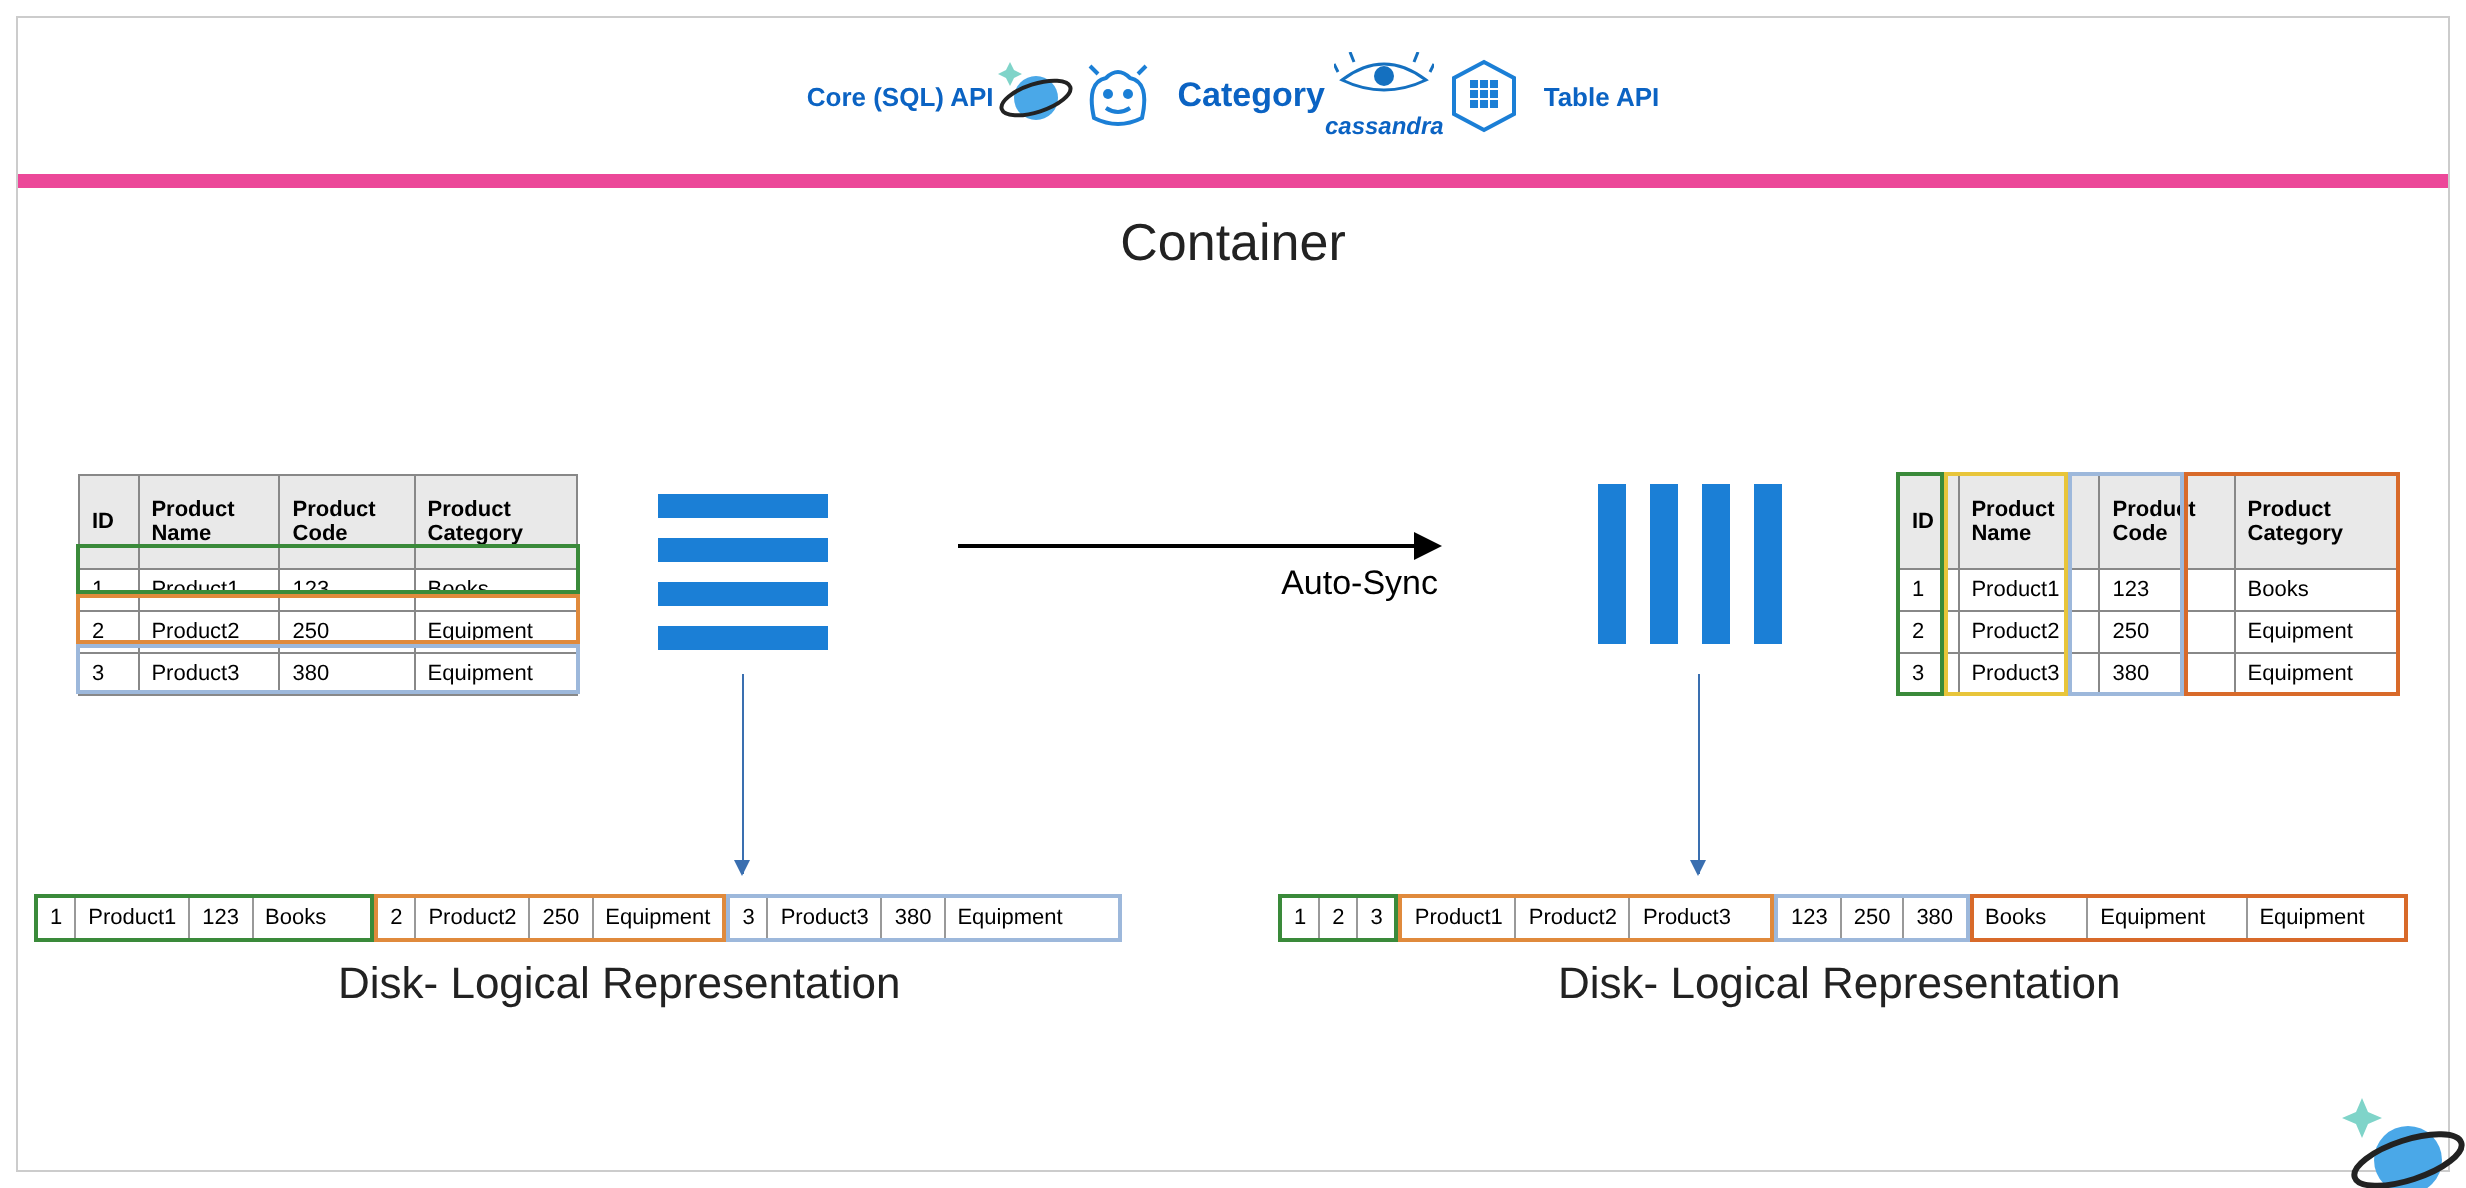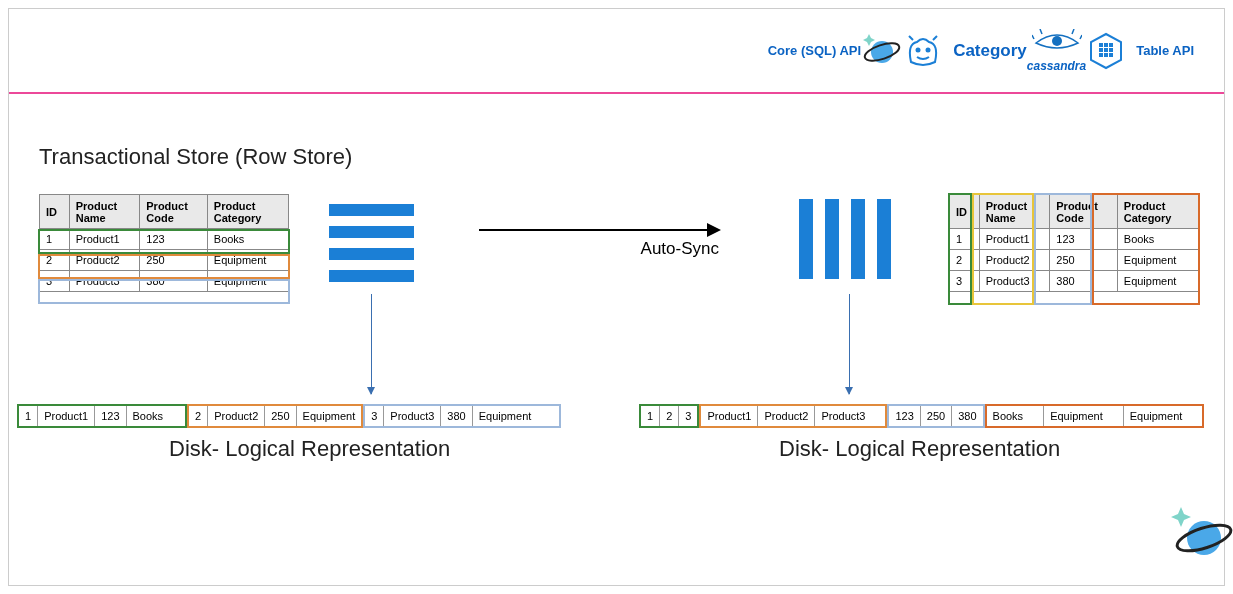--- a/index.html
+++ b/index.html
@@ -12,24 +12,24 @@
     padding: 8px;
   }
   .outer {
     border: 1px solid #ccc;
     width: 1217px;
     height: 578px;
     position: relative;
   }
   .apis {
     height: 85px;
-    border-bottom: 2px solid #ec4899;
+    border-bottom: 7px solid #ec4899;
     display: flex;
     align-items: center;
-    justify-content: flex-end;
+    justify-content: center;
     padding: 0 30px;
   }
   .api-item {
     display: flex;
     flex-direction: column;
     align-items: center;
     color: #0b63c3;
     font-weight: 600;
     font-size: 13px;
     text-align: center;
@@ -66,21 +66,21 @@
   }
   .data-table th, .data-table td {
     border: 1px solid #888;
     padding: 4px 6px;
     text-align: left;
     background: #fff;
   }
   .data-table th {
     background: #e9e9e9;
     font-weight: 600;
-    height: 34px;
+    height: 47px;
   }
   .tx-table { top: 100px; left: 30px; width: 250px; }
   .an-table { top: 100px; left: 940px; width: 250px; }
 
   
   .highlight {
     position: absolute;
     border: 2px solid;
     pointer-events: none;
   }
@@ -244,24 +244,24 @@
             <rect x="13" y="22" width="4" height="4"></rect>
               <rect x="18" y="22" width="4" height="4"></rect>
               <rect x="23" y="22" width="4" height="4"></rect>
           </g>
         </svg>
       </span>
       <span>Table API</span>
     </div>
   </div>
 
+  <div class="container-title">Container</div>
 
   <div class="content">
 
-    <div class="section-title tx-title">Transactional Store (Row Store)</div>
 
     <table class="data-table tx-table">
       <thead>
           <tr>
         <th style="white-space:pre-line">ID</th>
         <th style="white-space:pre-line">Product
 Name</th>
         <th style="white-space:pre-line">Product
 Code</th>
         <th style="white-space:pre-line">Product

